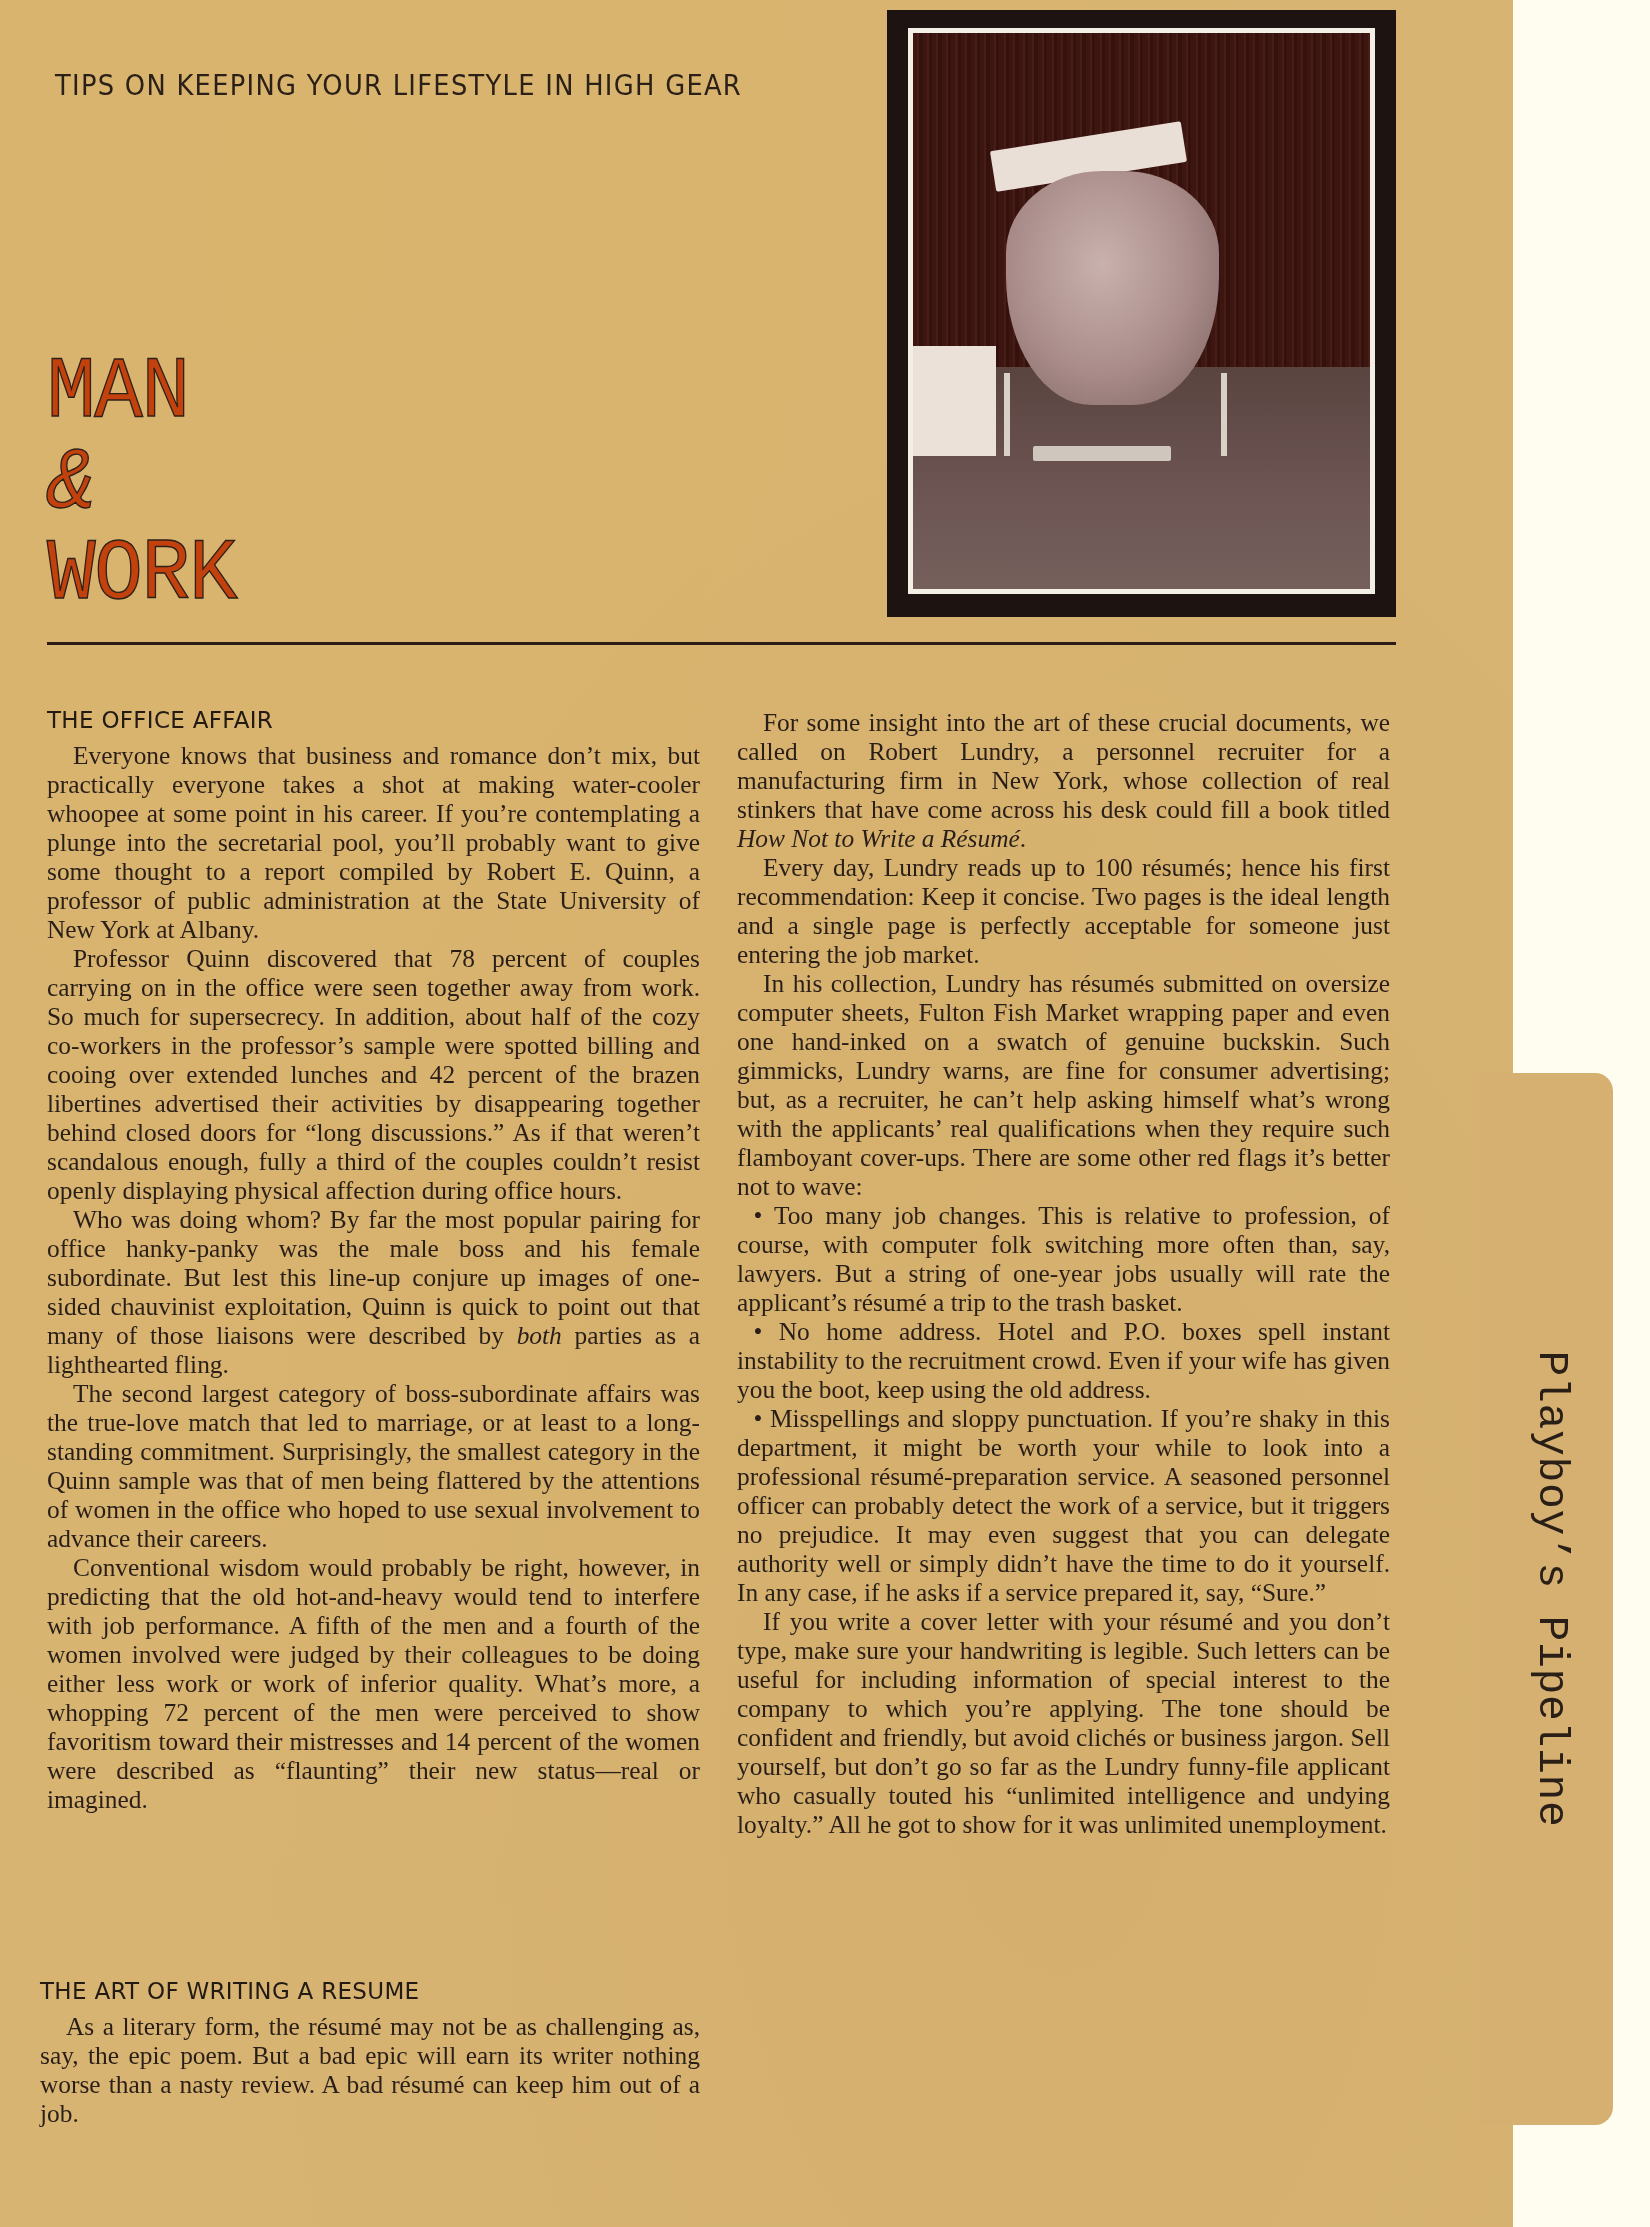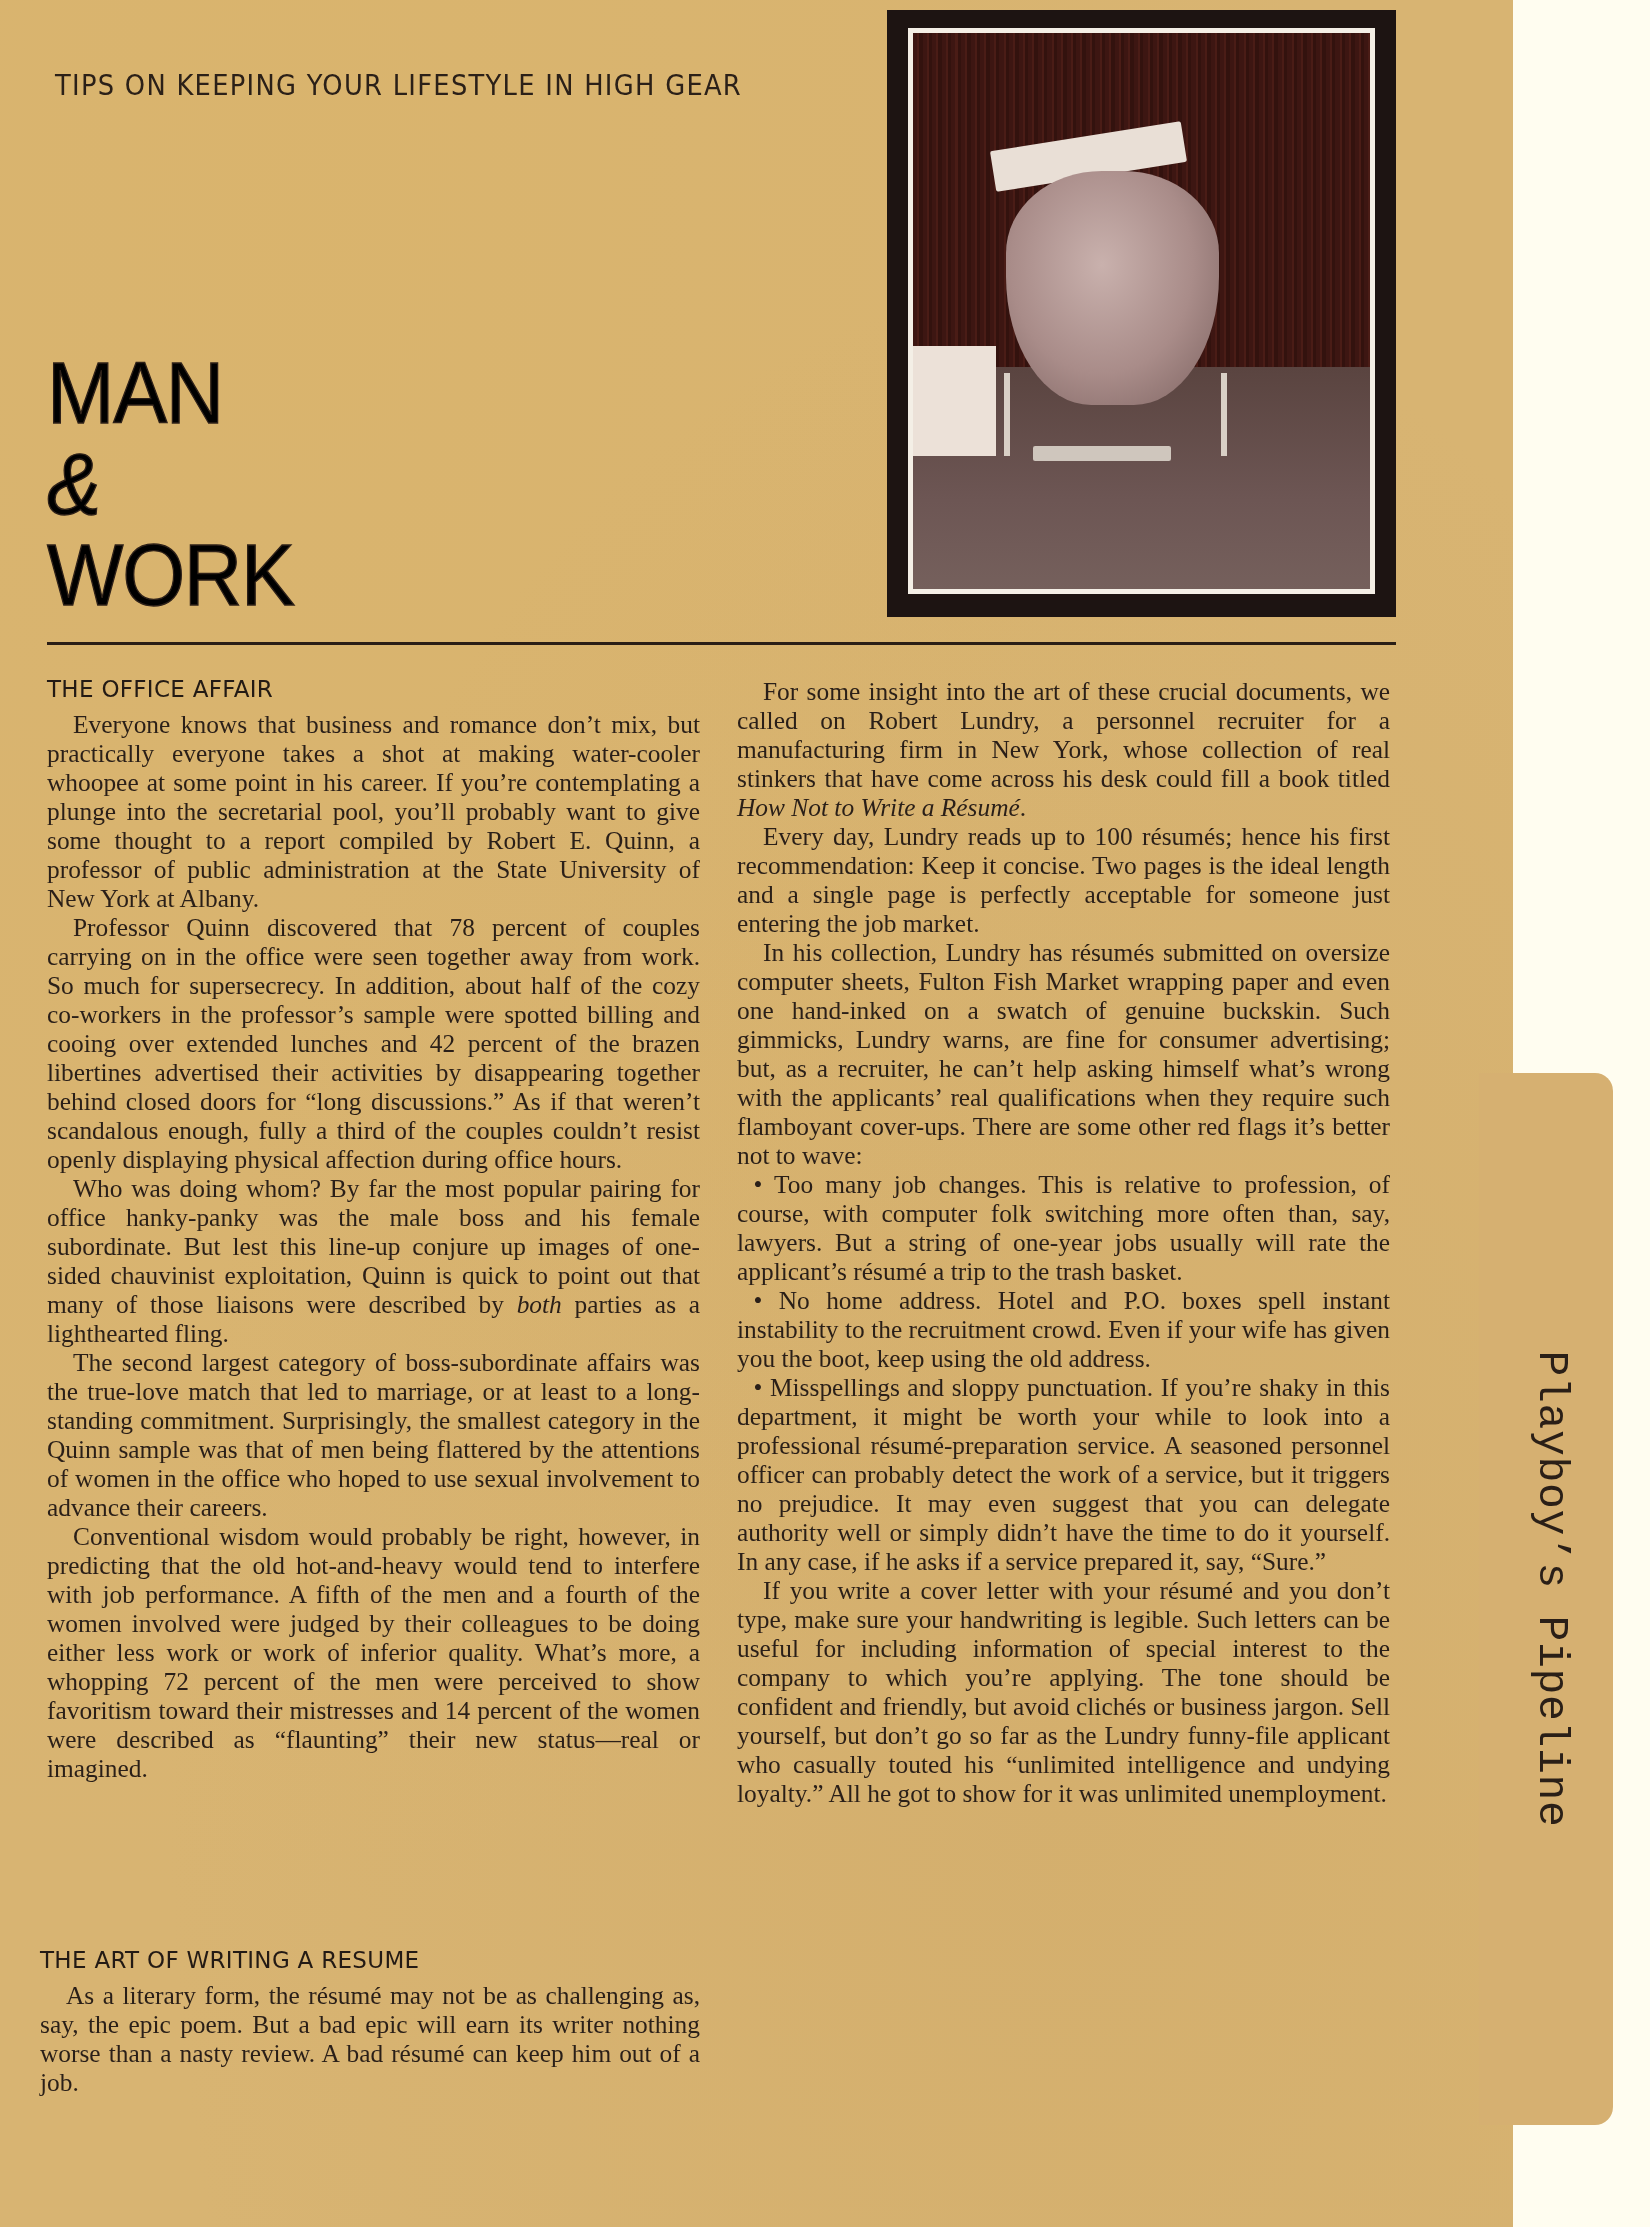--- a/index.html
+++ b/index.html
@@ -26,22 +26,22 @@
     font-size: 43px; color: #2a1f17; white-space: nowrap; letter-spacing: 0.7px;
   }
   .tagline {
     position: absolute; left: 55px; top: 69px;
     font-family: "DejaVu Sans", "Liberation Sans", sans-serif;
     font-size: 28px; letter-spacing: 1.4px; color: #2b2018;
     transform: scaleX(0.92); transform-origin: left top;
   }
   .headline {
     position: absolute; left: 47px; top: 347px;
-    font-family: Liberation Sans, sans-serif;
-    font-size: 88px; line-height: 91px; color: #000000; font-weight: bold;
+    font-family: Liberation Mono, monospace;
+    font-size: 88px; line-height: 91px; color: #c2410c; font-weight: bold;
     letter-spacing: -1.4px;
   }
   .headline .line { display: block; transform: scaleX(0.92); transform-origin: left top; font-weight: normal; -webkit-text-stroke: 1.4px #2e2119; }
   .headline .amp { font-style: italic; }
   .photo {
     position: absolute; left: 887px; top: 10.3px; width: 509px; height: 607px;
     background: #1d1412; box-sizing: border-box; padding: 18px 20.6px 23.4px 20.6px;
   }
   .photo-inner {
     width: 100%; height: 100%; box-sizing: border-box; border: 5.5px solid #f4efe6; position: relative; overflow: hidden;
@@ -76,21 +76,21 @@
   .photo-clasp {
     position: absolute; left: 120px; top: 413px; width: 138px; height: 15px; background: #cfc6bd; border-radius: 2.1px;
   }
   .rule {
     position: absolute; left: 47px; top: 642px; width: 1349px; height: 2.8px; background: #2a1e16;
   }
   .col {
     position: absolute; width: 653px;
     font-family: "Liberation Serif", "DejaVu Serif", serif;
     font-size: 25.4px; line-height: 29px; color: #2a1f18;
-    text-align: justify; hyphens: auto;
+    text-align: justify; hyphens: auto; margin-top: 31px;
   }
   .col-left { left: 47px; top: 674px; }
   .col-right { left: 737px; top: 677px; }
   .col p { margin: 0; text-indent: 26px; }
   .col p.bullet { text-indent: 16.5px; }
   .section-head {
     font-family: "DejaVu Sans", "Liberation Sans", sans-serif;
     font-size: 23px; letter-spacing: 0.3px; color: #231a14; margin: 0 0 5.5px 0;
     text-align: left; line-height: 30px;
   }

